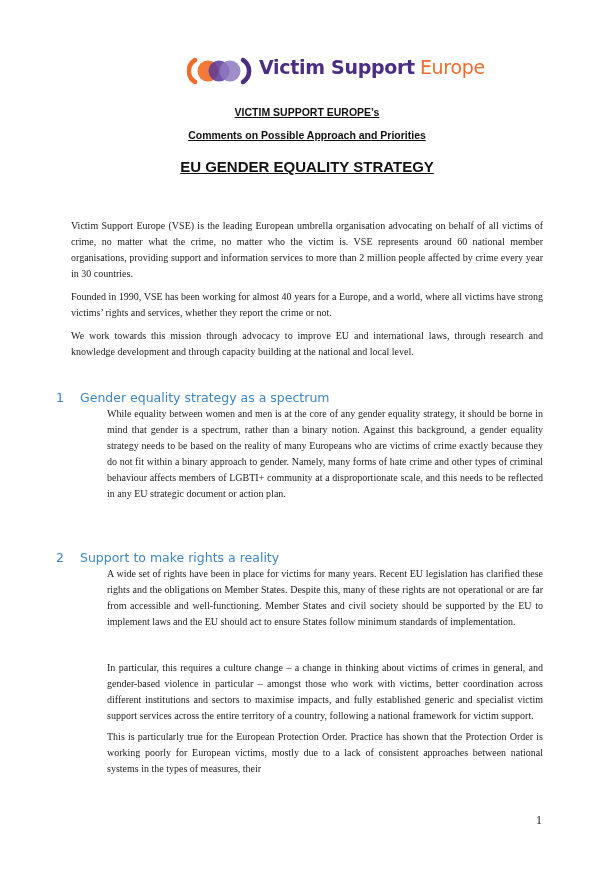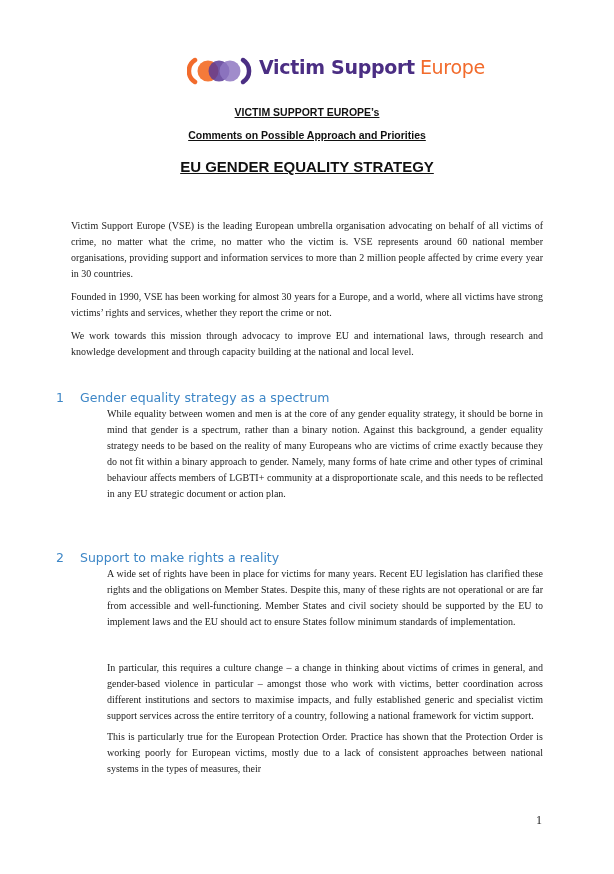--- a/index.html
+++ b/index.html
@@ -37,21 +37,21 @@
     <span class="logo-text">
       <span class="a">Victim Support</span><span class="b">Europe</span>
     </span>
   </div>
 
   <div class="head h2">Comments on Possible Approach and Priorities</div>
   <div class="head h1">VICTIM SUPPORT EUROPE’s</div>
   <div class="head h3">EU GENDER EQUALITY STRATEGY</div>
 
   <p class="para p-intro" style="top:218px;">Victim Support Europe (VSE) is the leading European umbrella organisation advocating on behalf of all victims of crime, no matter what the crime, no matter who the victim is. VSE represents around 60 national member organisations, providing support and information services to more than 2 million people affected by crime every year in 30 countries.</p>
-  <p class="para p-intro" style="top:289px;">Founded in 1990, VSE has been working for almost 30 years for a Europe, and a world, where all victims have strong victims’ rights and services, whether they report the crime or not.</p>
+  <p class="para p-intro" style="top:289px;">Founded in 1990, VSE has been working for almost 40 years for a Europe, and a world, where all victims have strong victims’ rights and services, whether they report the crime or not.</p>
   <p class="para p-intro" style="top:328px;">We work towards this mission through advocacy to improve EU and international laws, through research and knowledge development and through capacity building at the national and local level.</p>
 
   <div class="sec" style="top:390px;">
     <span class="num">1</span><span>Gender equality strategy as a spectrum</span>
   </div>
   <p class="para p-ind" style="top:406px;">While equality between women and men is at the core of any gender equality strategy, it should be borne in mind that gender is a spectrum, rather than a binary notion. Against this background, a gender equality strategy needs to be based on the reality of many Europeans who are victims of crime exactly because they do not fit within a binary approach to gender. Namely, many forms of hate crime and other types of criminal behaviour affects members of LGBTI+ community at a disproportionate scale, and this needs to be reflected in any EU strategic document or action plan.</p>
 
   <div class="sec" style="top:550px;">
     <span class="num">2</span><span>Support to make rights a reality</span>
   </div>

